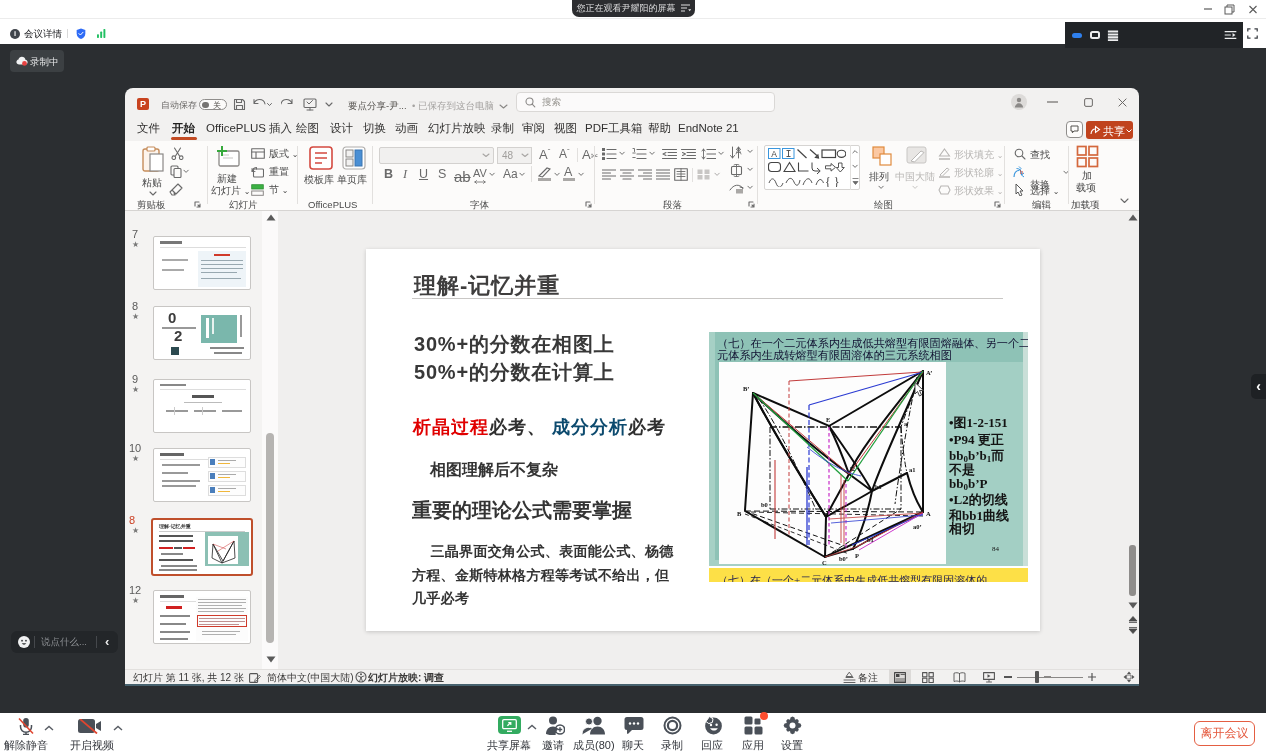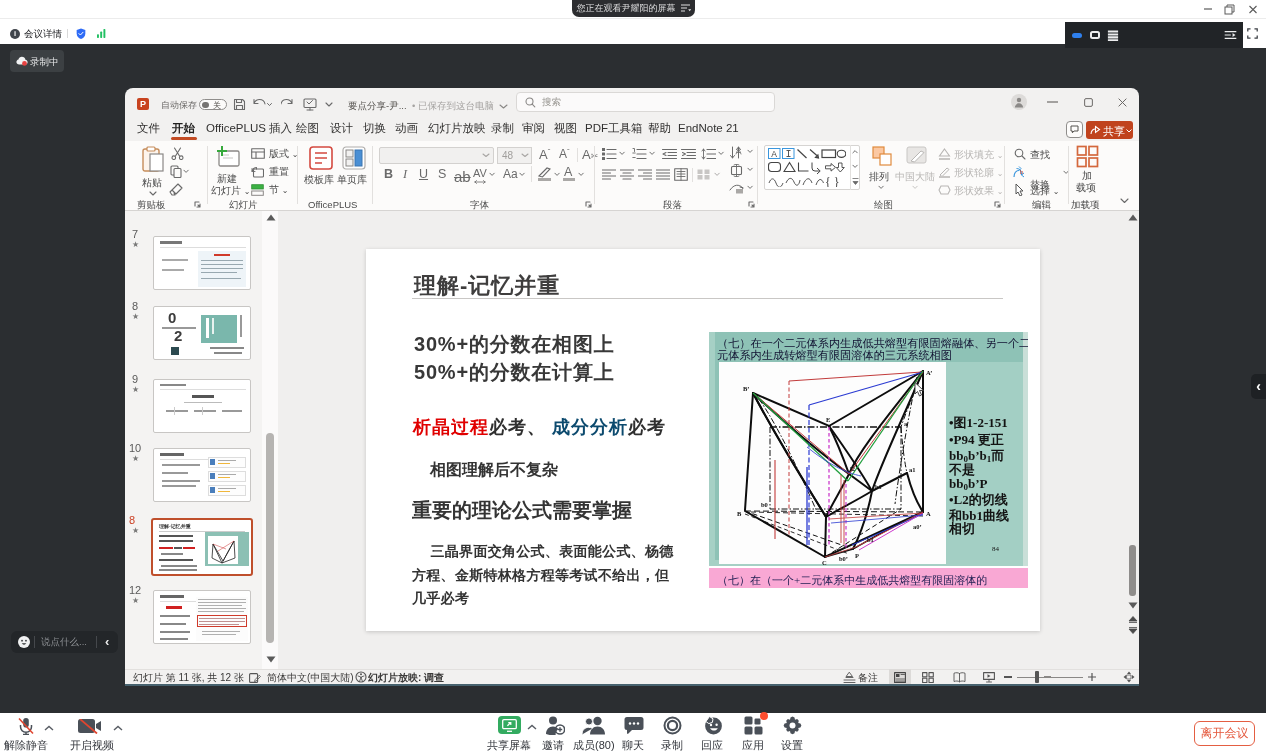--- a/index.html
+++ b/index.html
@@ -856,17 +856,17 @@
           <text x="217" y="184">A</text>
 <text x="204" y="197">a0’</text>
           <text x="113" y="233">C</text>
           <text x="146" y="226">P</text>
 <text x="130" y="229">b0’</text>
           <text x="158" y="210">b1</text>
           <text x="141" y="139">l2</text>
 </g>
 <path d="M206 50.5 L206 62 L208.5 59.5 L210.5 64 L212.5 63 L210.5 58.5 L214.5 58.5 Z" fill="#fff" stroke="#333" stroke-width="0.9"></path>
 </svg>
-<div class="a" style="left:584px;top:480px;width:319px;height:20px;background:#f9a8d4;overflow:hidden">
+<div class="a" style="left:584px;top:480px;width:319px;height:14px;background:#fde047;overflow:hidden">
 <div style="position:absolute;left:8px;top:5px;font-family:'Liberation Serif',serif;font-size:11px;color:#1c1c50;white-space:nowrap">（七）在（一个+二元体系中生成低共熔型有限固溶体的</div>
 </div>
 </div>
 </div>
 
 </body></html>

